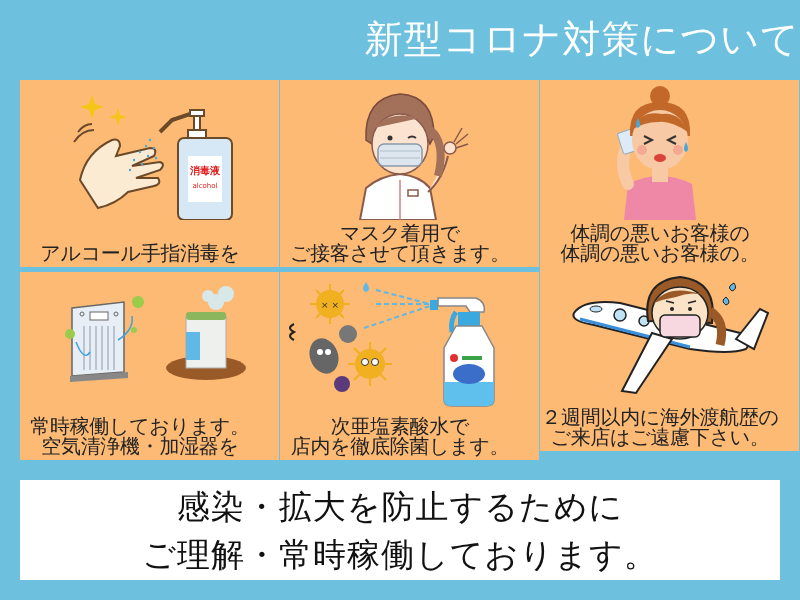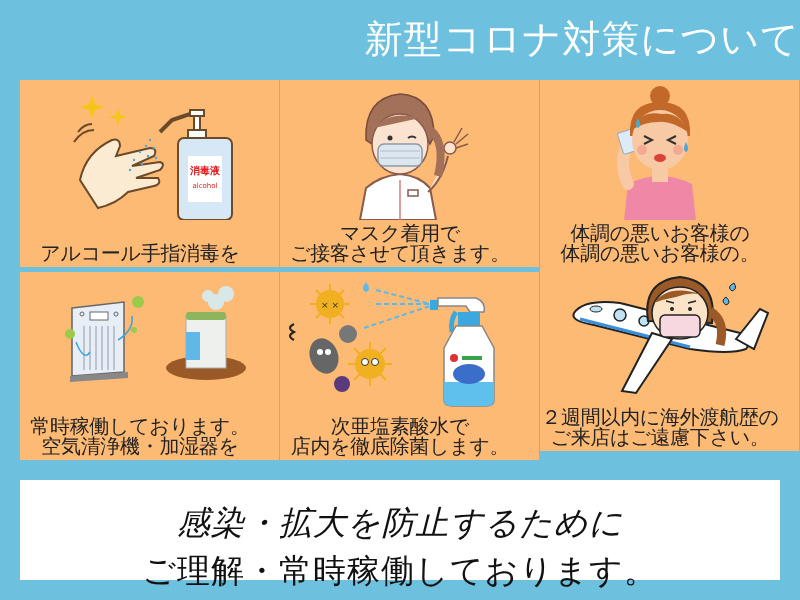--- a/index.html
+++ b/index.html
@@ -31,21 +31,21 @@
     white-space: nowrap;
   }
   .banner {
     position: absolute; left: 20px; top: 480px; width: 760px; height: 100px;
     background: #ffffff; text-align: center; color: #111111;
   }
   .banner .line {
     display: block; font-size: 33px; line-height: 48px; letter-spacing: 1px;
     white-space: nowrap;
   }
-  .banner .line:first-child { margin-top: 19px; font-style: italic; }
+  .banner .line:first-child { margin-top: 3px; }
 </style>
 </head>
 <body>
 
 <div class="title">新型コロナ対策について</div>
 
 <div class="card" style="left:20px; top:80px; height:187px;">
   <div class="illus">
     <svg viewBox="0 0 240 140">
 

